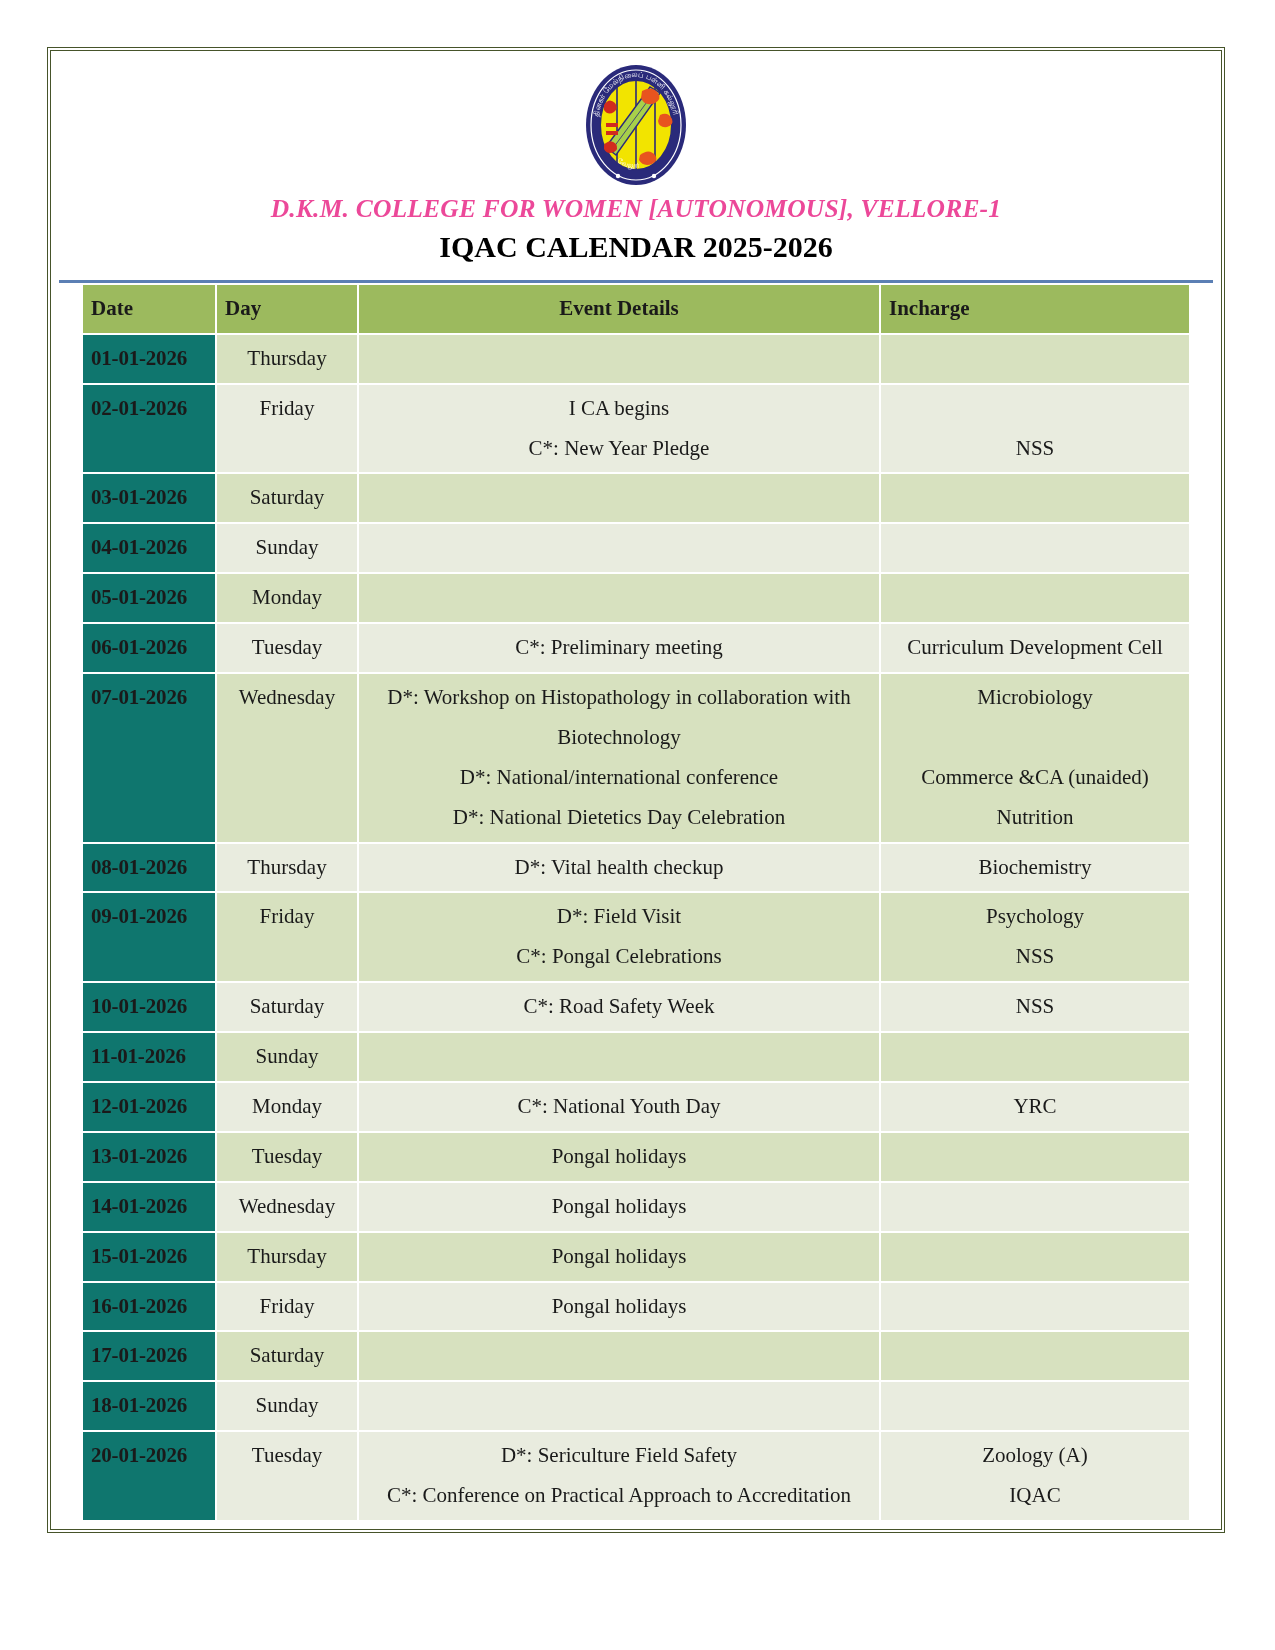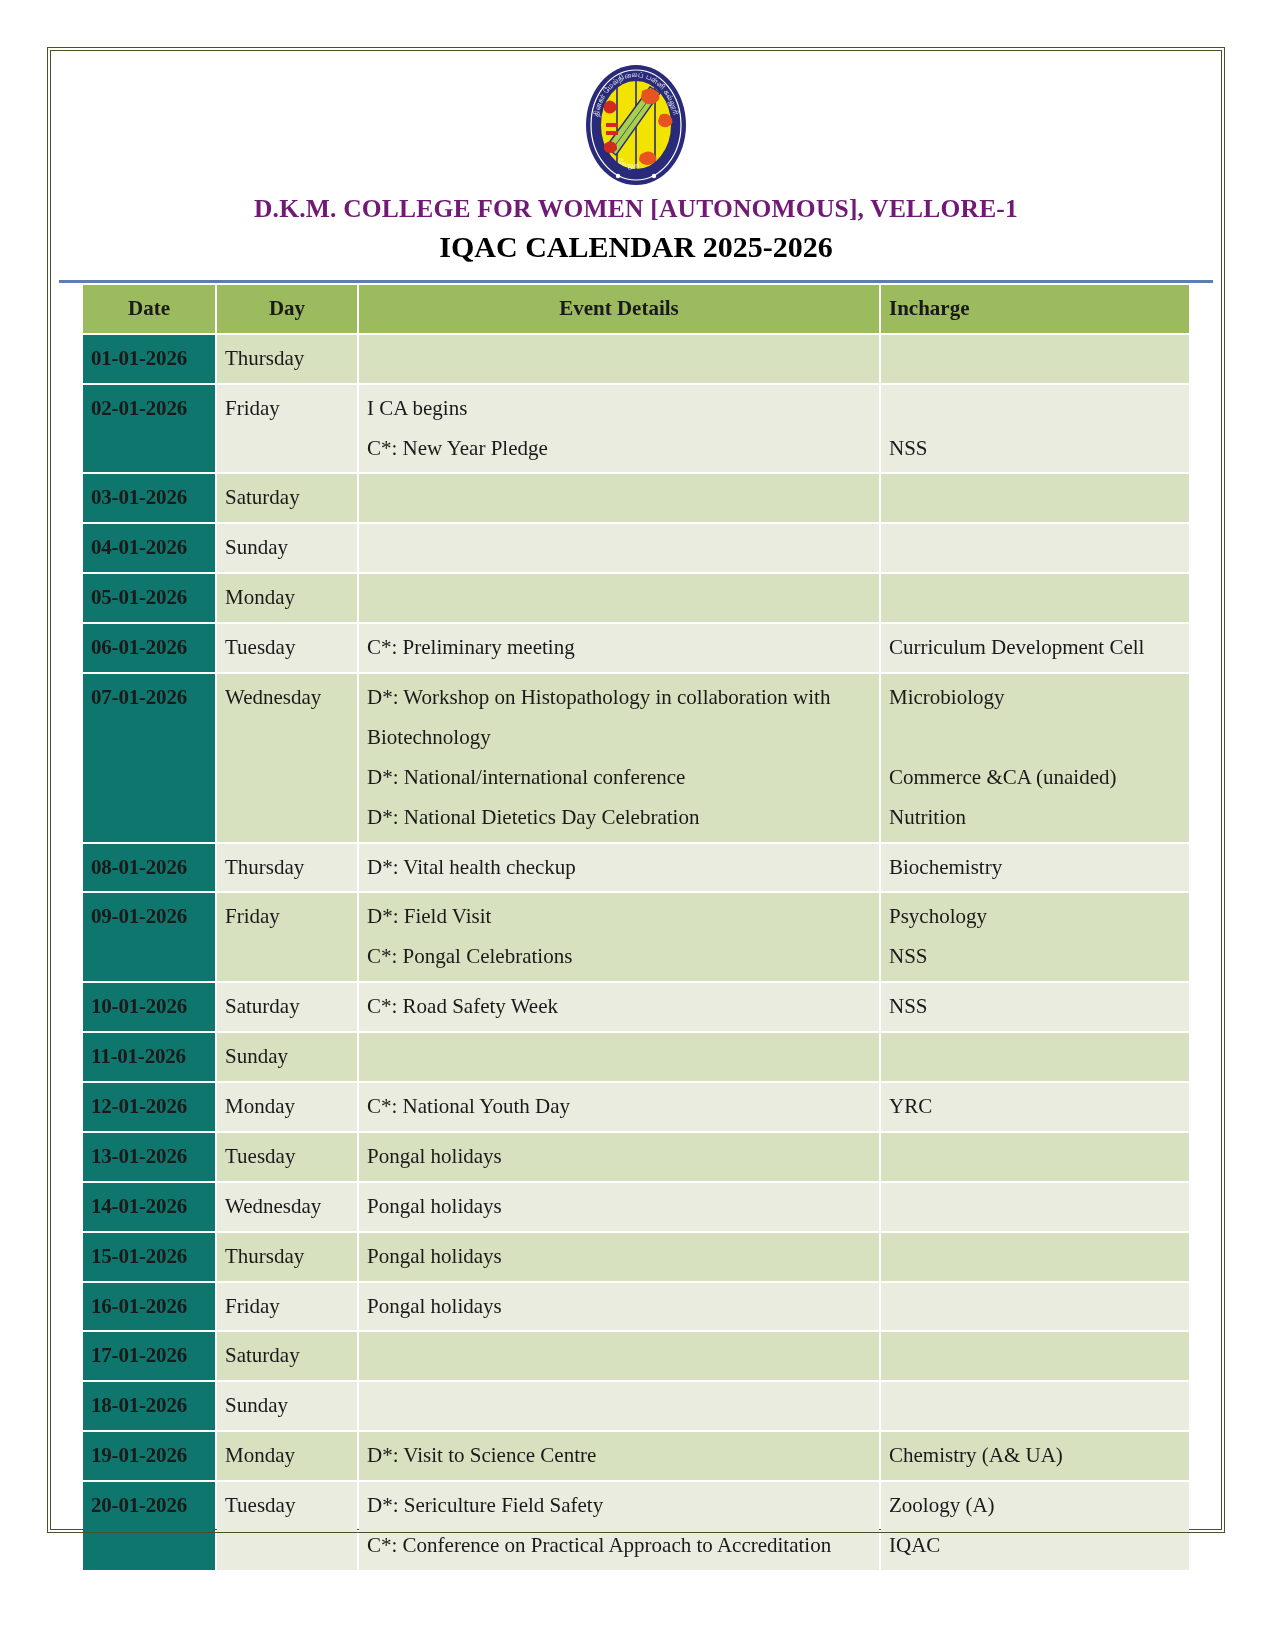--- a/index.html
+++ b/index.html
@@ -45,22 +45,23 @@
   }
 
   .title-block {
     margin-top: 6px;
   }
   .org-title {
     font-family: "Liberation Serif", serif;
     font-weight: bold;
     font-size: 25.5px;
     letter-spacing: 0.2px;
-    color: #701a75;
+    color: #ec4899;
     line-height: 1.25;
+    font-style: italic;
   }
   .sub-title {
     font-family: "Liberation Serif", serif;
     font-weight: bold;
     font-size: 30px;
     color: #000000;
     line-height: 1.3;
     margin-top: 2px;
   }
 
@@ -96,21 +97,21 @@
     font-size: 21px;
     line-height: 1.9;
     color: #1a1a1a;
     font-family: "Liberation Serif", serif;
   }
 
   thead th {
     background: #9cba5e;
     color: #ffffff;
     font-weight: bold;
-    text-align: center;
+    text-align: left;
     font-size: 22px;
     height: 34px;
     padding-top: 5px;
     padding-bottom: 5px;
     line-height: 1.25;
   }
   thead th.th-event, thead th.th-incharge { text-align: left; }
   thead th.th-event { text-align: center; }
 
   col.c-date { width: 132px; }
@@ -128,20 +129,21 @@
     line-height: 1.45;
     padding-top: 6px;
   }
 
   tr.band-a td.body-cell { background: #d7e1bf; }
   tr.band-b td.body-cell { background: #e9ecdf; }
 
   td.body-cell {
     line-height: 1.45;
     padding-top: 6px;
+    text-align: center;
   }
 
   td.body-cell .line {
     display: block;
     min-height: 1px;
     line-height: 1.9;
     white-space: normal;
   }
   td.body-cell .line.blank { color: transparent; }
 
@@ -408,30 +410,20 @@
           <tr class="band-b">
             <td class="date-cell">18-01-2026</td>
             <td class="body-cell day-cell">Sunday</td>
             <td class="body-cell">
               <span class="line blank">&nbsp;</span>
             </td>
             <td class="body-cell">
               <span class="line blank">&nbsp;</span>
             </td>
           </tr>
-          <tr class="band-a">
-            <td class="date-cell">19-01-2026</td>
-            <td class="body-cell day-cell">Monday</td>
-            <td class="body-cell">
-              <span class="line">D*: Visit to Science Centre</span>
-            </td>
-            <td class="body-cell">
-              <span class="line">Chemistry (A&amp; UA)</span>
-            </td>
-          </tr>
           <tr class="band-b">
             <td class="date-cell">20-01-2026</td>
             <td class="body-cell day-cell">Tuesday</td>
             <td class="body-cell">
               <span class="line">D*: Sericulture Field Safety</span>
               <span class="line">C*: Conference on Practical Approach to Accreditation</span>
             </td>
             <td class="body-cell">
               <span class="line">Zoology (A)</span>
               <span class="line">IQAC</span>

